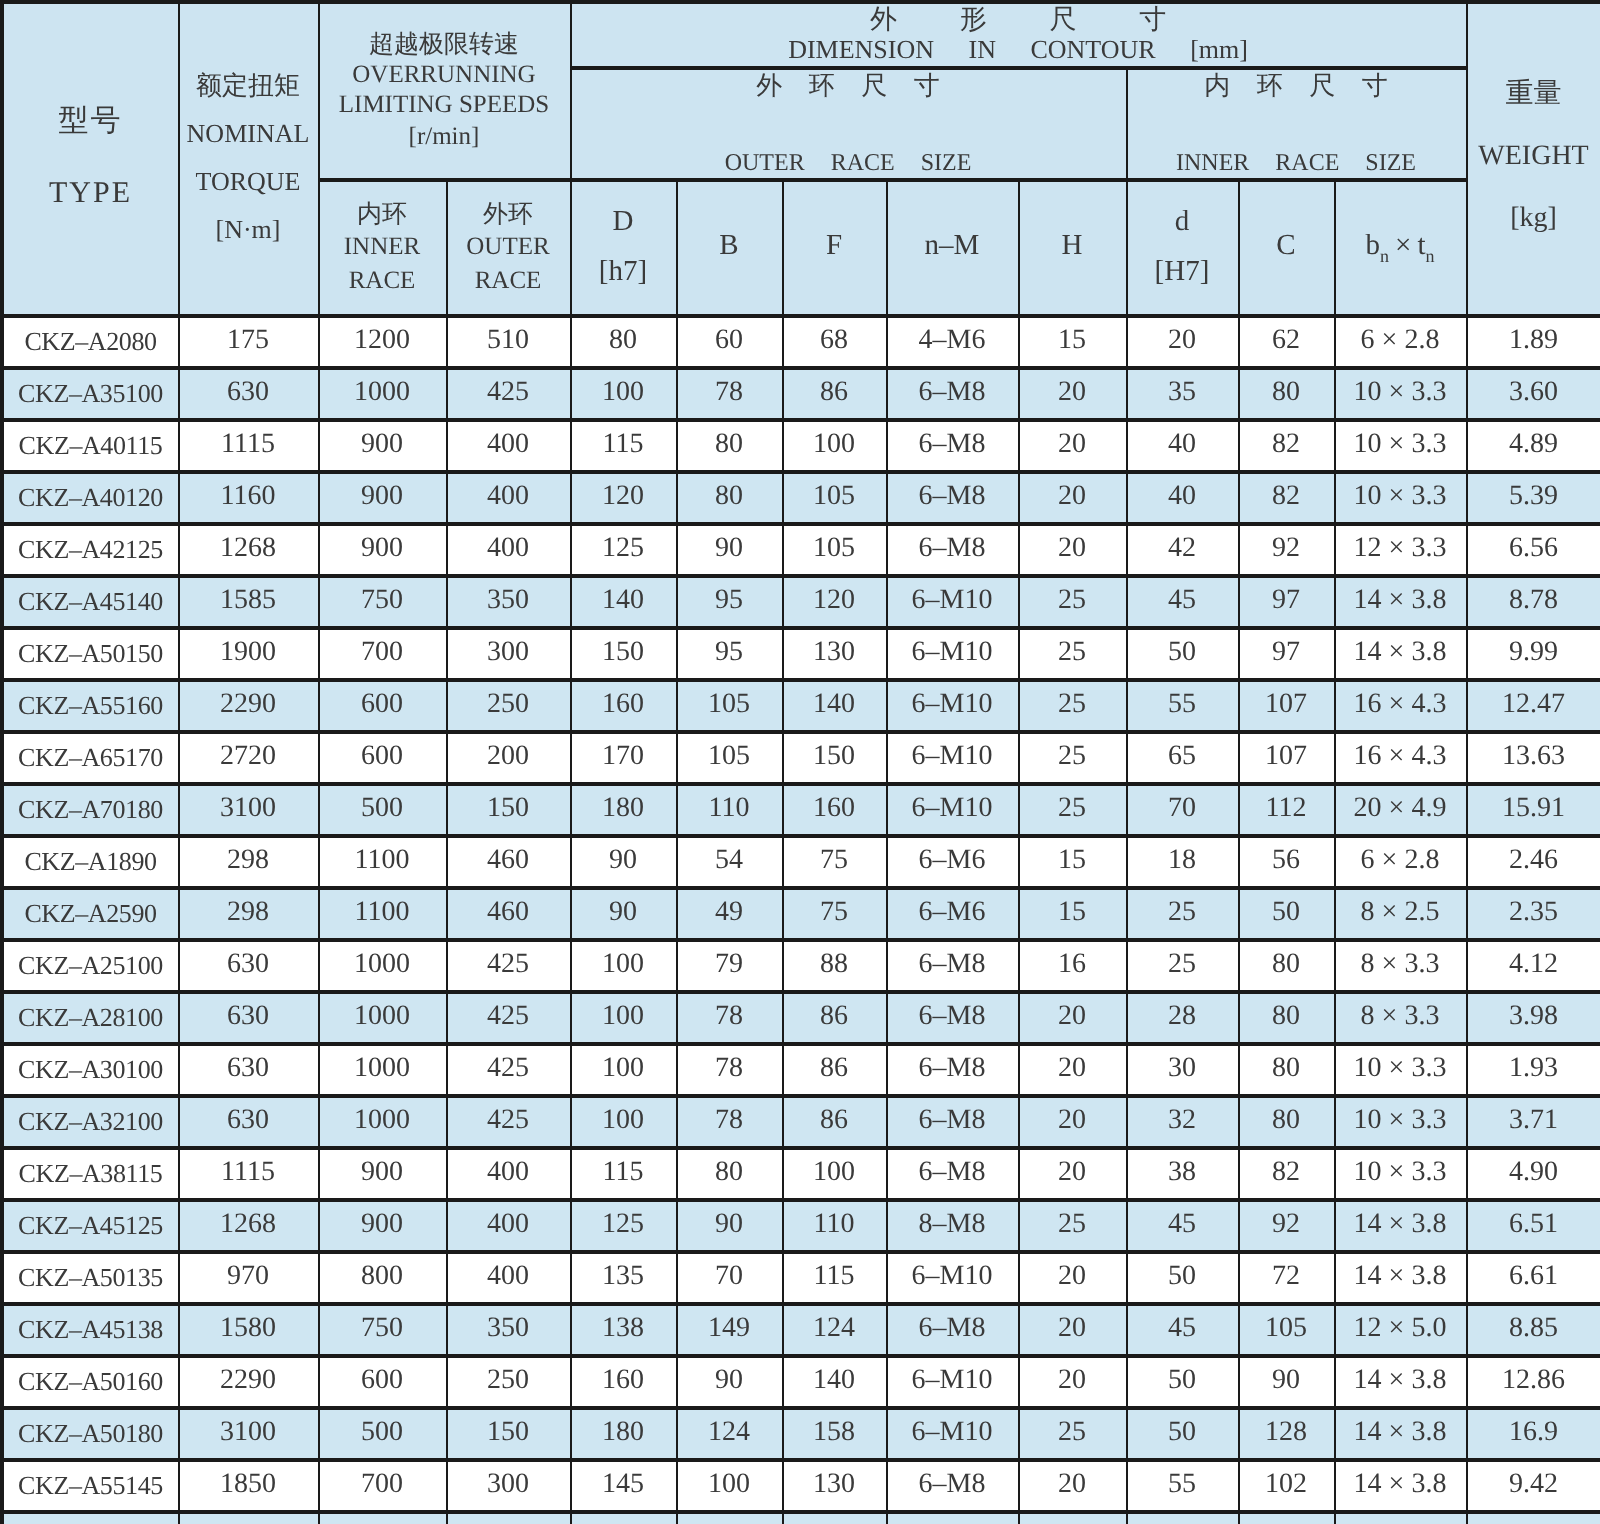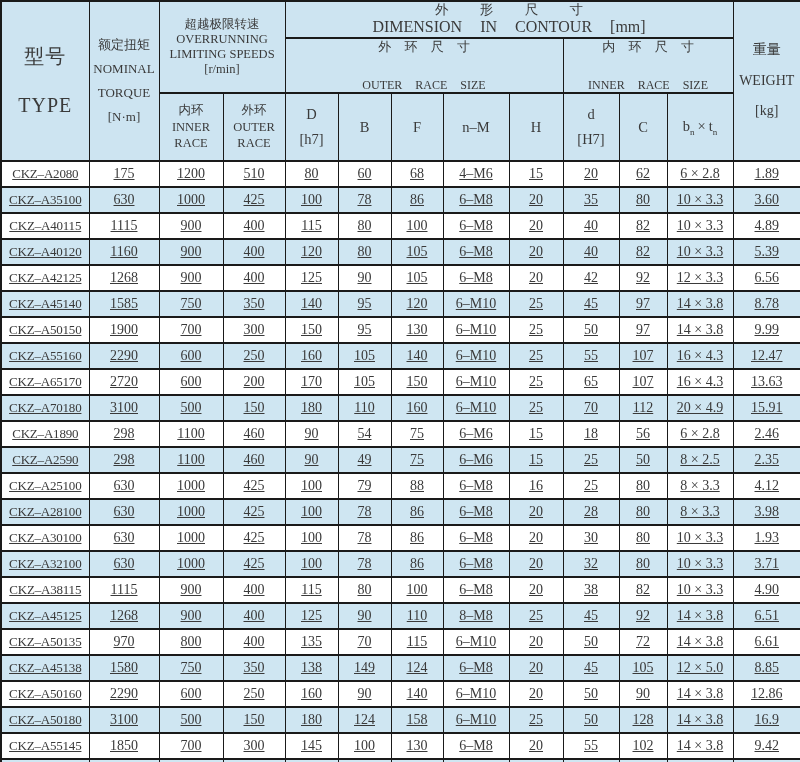--- a/index.html
+++ b/index.html
@@ -23,37 +23,37 @@
     overflow:hidden;
   }
   thead th { background:#cde4f1; font-weight:normal; }
 
   .pre { white-space:pre-line; }
 
   tr.h1 { height:31px; }
   tr.h2 { height:31px; }
   tr.h3 { height:68px; }
 
-  .lh-type    { font-size:20px; line-height:2.45; letter-spacing:1px; }
+  .lh-type    { font-size:15px; line-height:2.45; letter-spacing:1px; }
   .lh-torque  { font-size:13px; line-height:1.85; }
   .lh-speeds  { font-size:12.5px; line-height:1.22; }
   .lh-weight  { font-size:14px; line-height:2.2; }
 
   .race-sub   { font-size:12.5px; line-height:1.32; }
 
   .dim-cn  { font-size:13.5px; letter-spacing:14px; text-indent:14px; line-height:1.2; }
-  .dim-en  { font-size:16px; word-spacing:14px; line-height:1.15; }
+  .dim-en  { font-size:13px; word-spacing:14px; line-height:1.15; }
   .size-cn { font-size:13px; letter-spacing:5px; text-indent:5px; line-height:1.25; }
   .size-en { font-size:12px; word-spacing:10px; line-height:1.1;margin-top:24px; }
 
   .leaf { font-size:14.5px; line-height:1.7; }
   .leaf sub { font-size:9px; }
   .leaf .times { padding:0 3px; }
 
-  tbody tr { height:26px;text-decoration:underline; }
+  tbody tr { height:26px; }
   tbody td { font-size:14px; }
   tbody tr.stripe td { background:#cfe6f2; }
   tbody td.type-cell { font-size:13px; letter-spacing:-0.2px; }
 </style>
 </head>
 <body>
 
 <table class="spec-table">
   <colgroup>
     <col style="width:88px">

